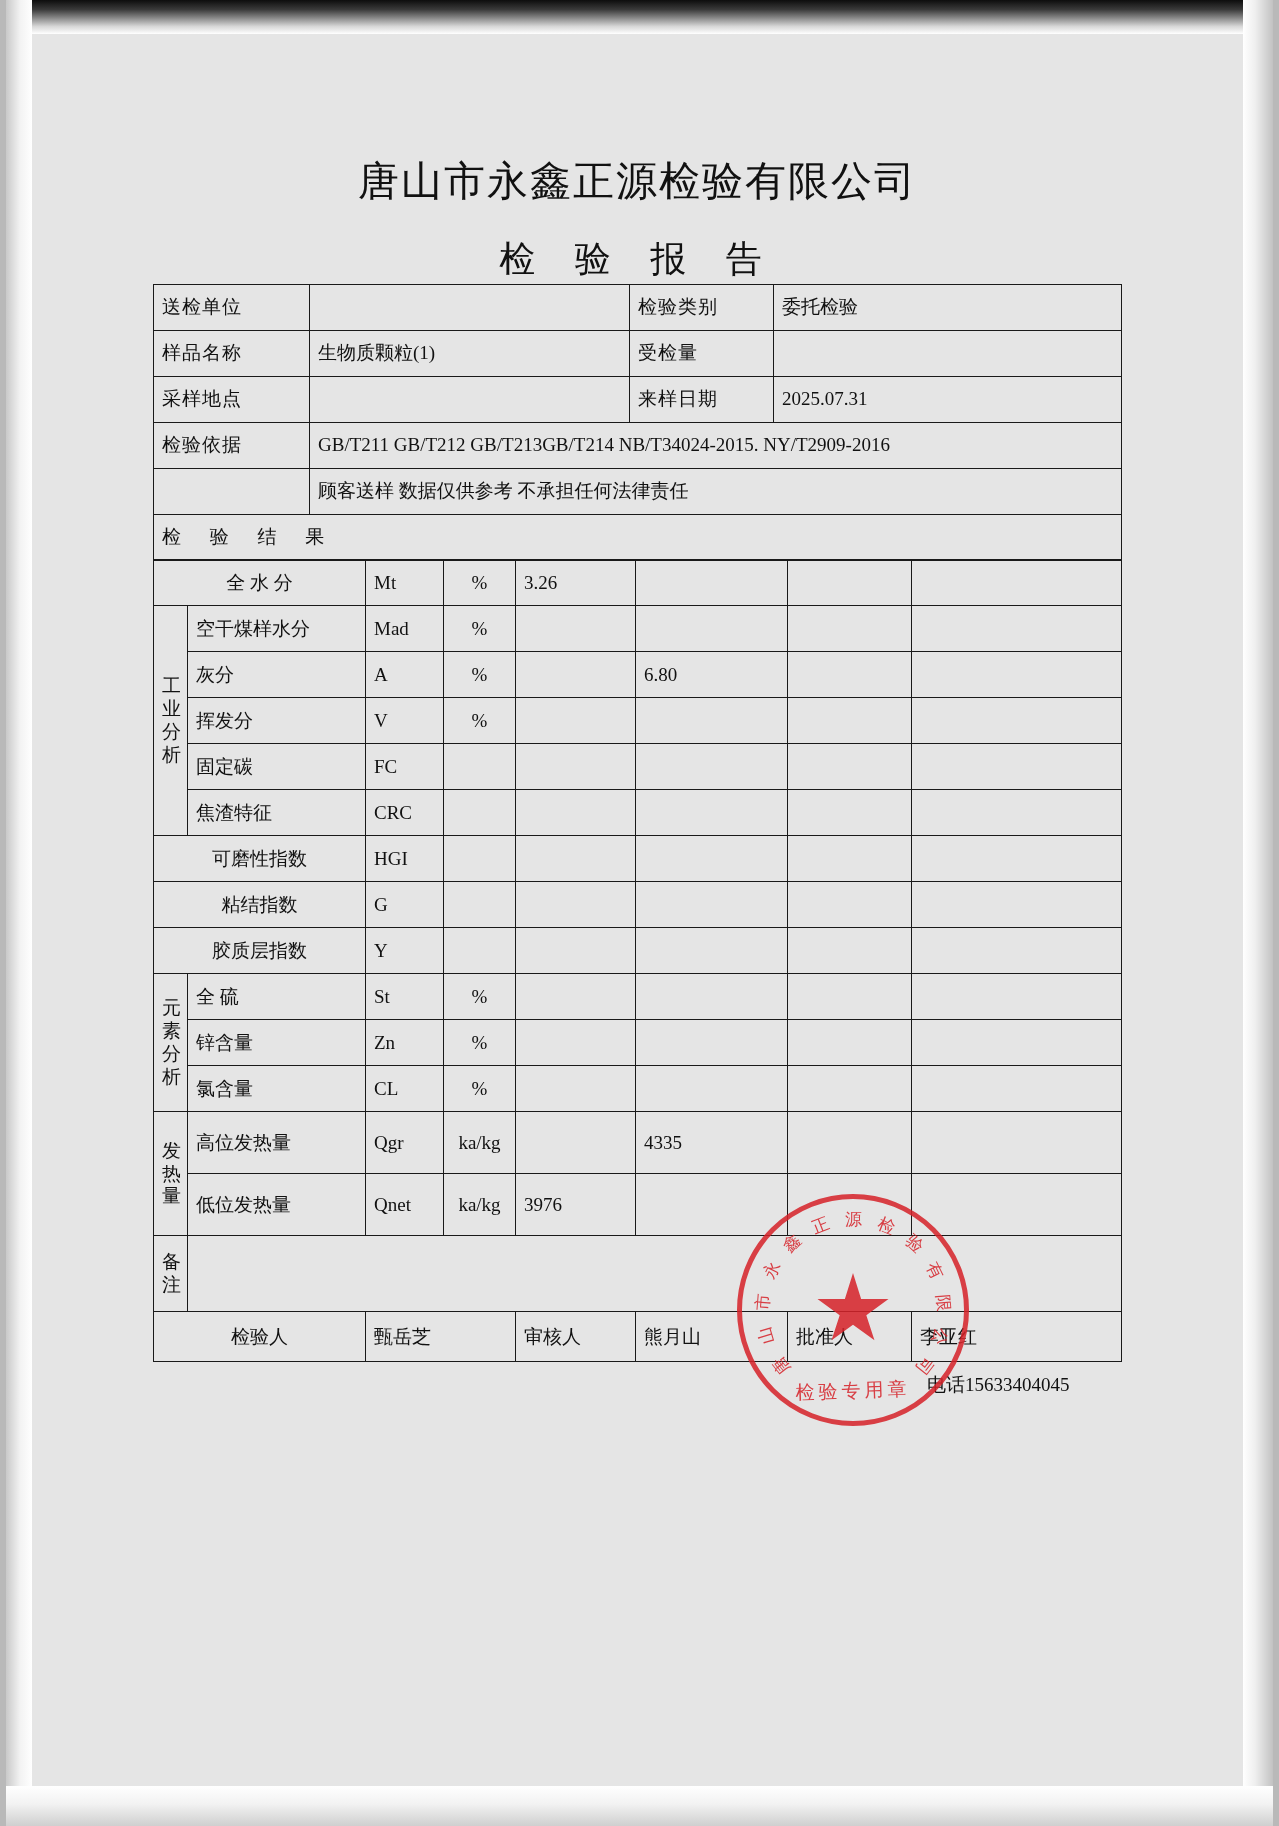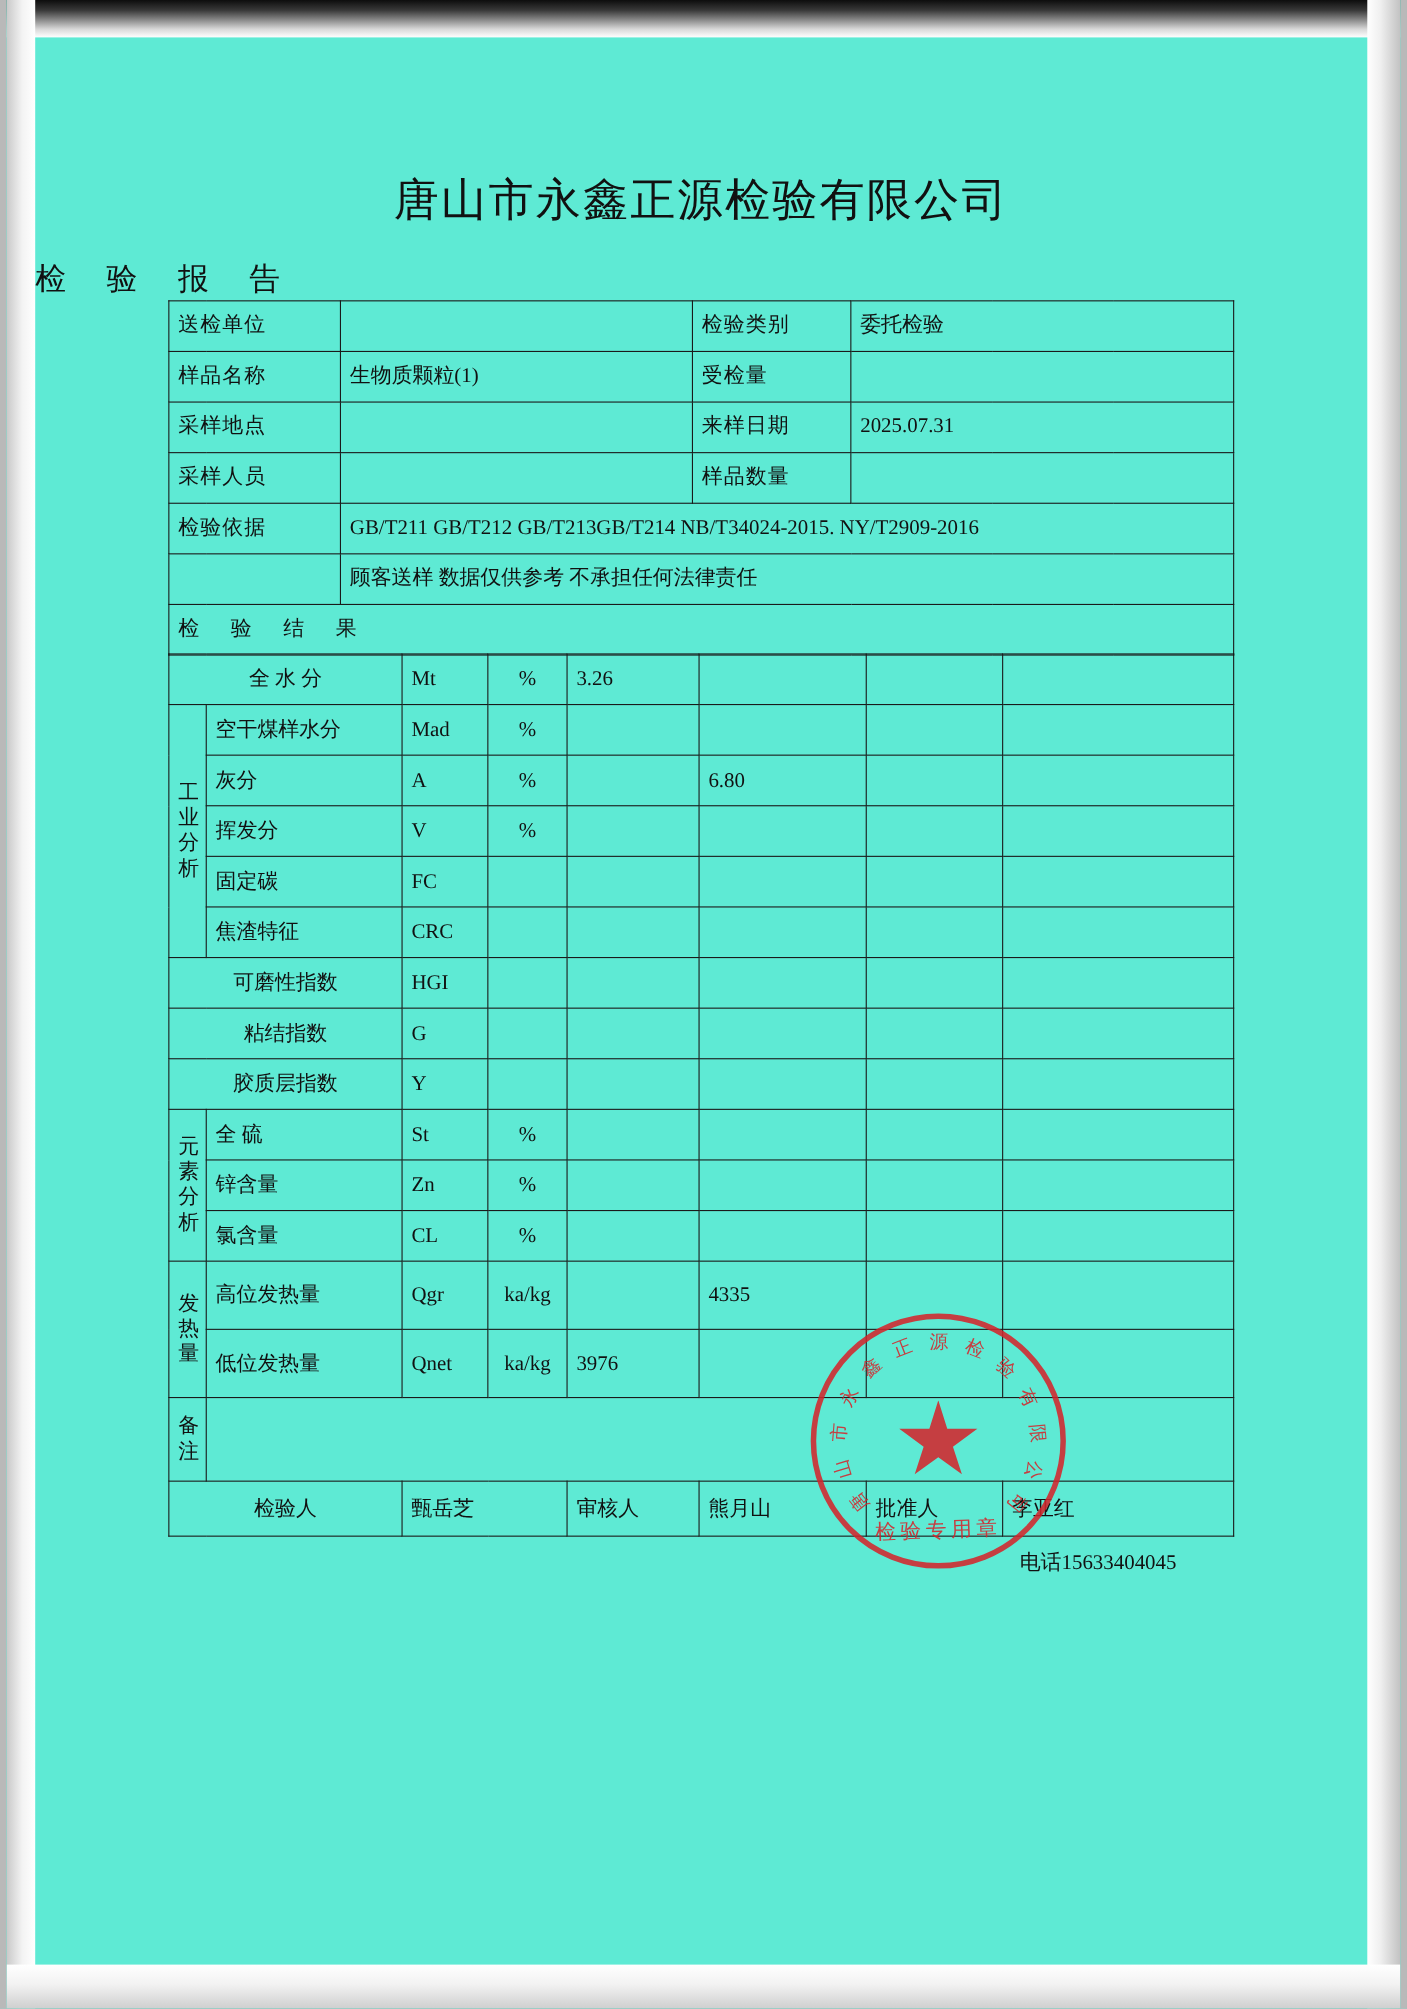--- a/index.html
+++ b/index.html
@@ -8,21 +8,21 @@
     background: #b9b9b9;
   }
   body {
     font-family: "Liberation Serif", "DejaVu Serif", serif;
   }
   .page {
     position: relative;
     width: 1267px;
     height: 1826px;
     margin: 0 auto;
-    background: #5eead4;
+    background: #e5e5e5;
     overflow: hidden;
   }
   
   .scan-top {
     position: absolute;
     left: 0; top: 0; right: 0; height: 34px;
     background: linear-gradient(to bottom, #0d0d0d 0%, #3a3a3a 28%, #d8d8d8 78%, #ffffff 100%);
   }
   .scan-left {
     position: absolute;
@@ -52,21 +52,22 @@
   .company-title {
     text-align: center;
     font-size: 41px;
     letter-spacing: 2px;
     margin-top: 120px;
     color: #111;
     font-weight: 500;
     font-family: "DejaVu Serif", "Liberation Serif", serif;
   }
   .report-title {
-    font-size: 28px;
+    text-align: center;
+    font-size: 36px;
     letter-spacing: 14px;
     margin-top: 26px;
     color: #111;
     font-family: "DejaVu Serif", "Liberation Serif", serif;
   }
 
   .sample-no {
     margin: 22px 0 4px 150px;
     font-size: 19px;
     color: #111;
@@ -203,26 +204,20 @@
           <td class="lbl" colspan="2">样品名称</td>
           <td colspan="2">生物质颗粒(1)</td>
           <td class="lbl">受检量</td>
           <td colspan="3"></td>
         </tr>
         <tr>
           <td class="lbl" colspan="2">采样地点</td>
           <td colspan="2"></td>
           <td class="lbl">来样日期</td>
           <td colspan="3" class="latin">2025.07.31</td>
-        </tr>
-        <tr>
-          <td class="lbl" colspan="2">采样人员</td>
-          <td colspan="2"></td>
-          <td class="lbl">样品数量</td>
-          <td colspan="3"></td>
         </tr>
 
         <tr>
           <td class="lbl" colspan="2">检验依据</td>
           <td colspan="6" class="latin">GB/T211   GB/T212   GB/T213GB/T214   NB/T34024-2015.  NY/T2909-2016</td>
         </tr>
         <tr>
           <td colspan="2"></td>
           <td colspan="6">顾客送样 数据仅供参考 不承担任何法律责任</td>
         </tr>

